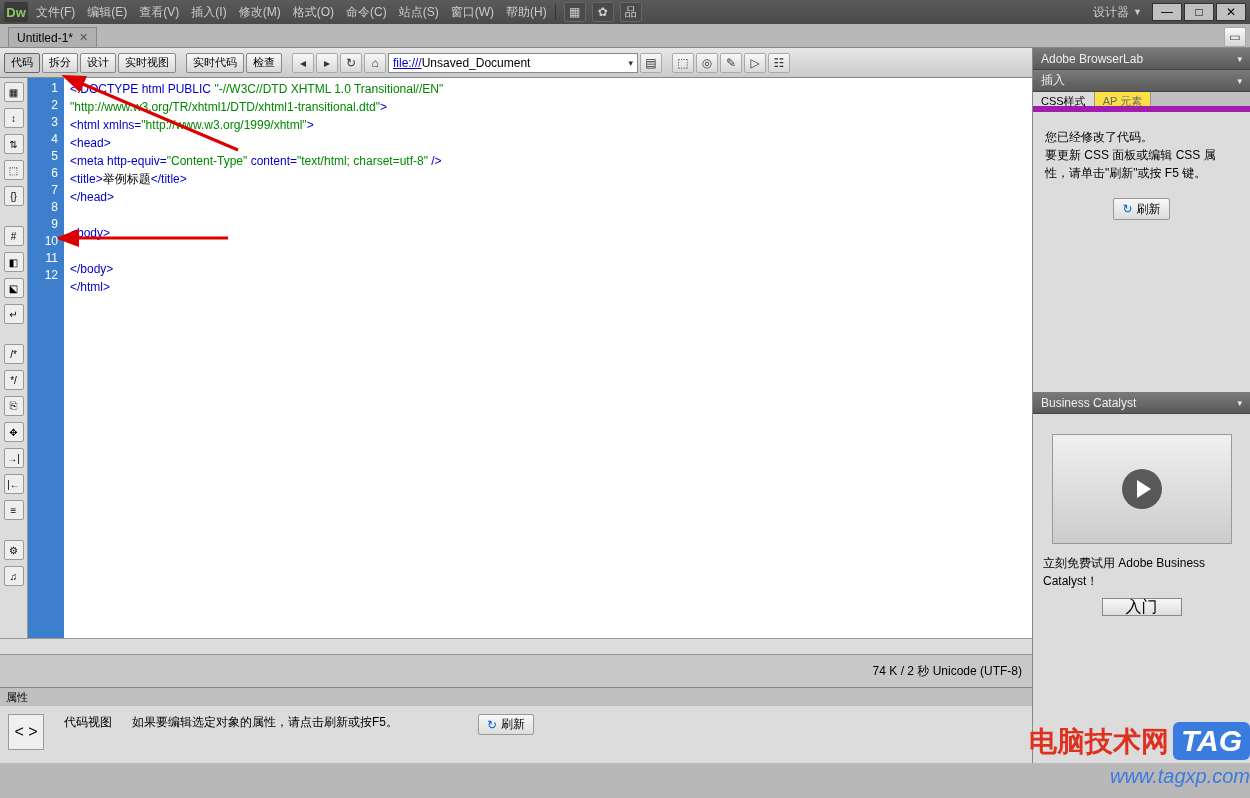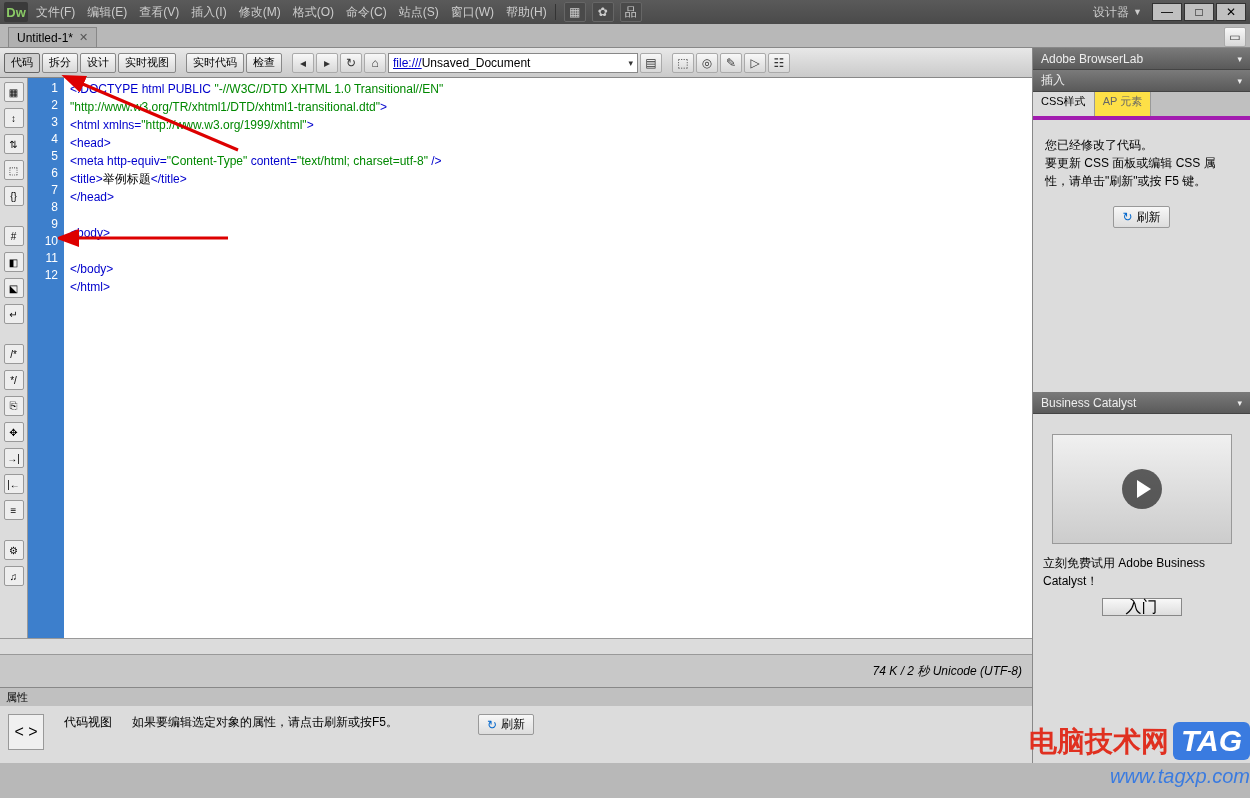--- a/index.html
+++ b/index.html
@@ -36,30 +36,30 @@
 .code { flex: 1; font-family: monospace; font-size: 13px; padding: 2px 6px; line-height: 17px; white-space: pre; }
 .code .tag { color: #0000cc; }
 .code .str { color: #008800; }
 .code .txt { color: #000000; }
 .arrow { position: absolute; pointer-events: none; }
 
 .rightpanel { width: 218px; background: #d0d0d0; border-left: 1px solid #888; display: flex; flex-direction: column; }
 .panelhdr { height: 22px; background: linear-gradient(#7a7a7a,#5a5a5a); color: #eee; padding: 4px 8px; display: flex; align-items: center; font-size: 11px; border-bottom:1px solid #444;}
 .panelhdr .arr { margin-left:auto; font-size:9px;}
 .panelbody { background: #dcdcdc; padding: 8px; font-size: 11px; flex-shrink:0;}
-.csstabs { display:flex; height:28px; margin:-8px -8px 8px -8px; background:#c0c0c0; border-bottom:4px solid #a21caf;text-align:center;}
+.csstabs { display:flex; height:20px; margin:-8px -8px 8px -8px; background:#c0c0c0; border-bottom:6px solid #a21caf;text-align:center;}
 .csstab { padding:2px 8px; background:#dcdcdc; border-right:1px solid #999; font-size:11px;}
 .csstab.dim { background:#fde047; color:#666;}
 .bcbody { background:#dcdcdc; padding:10px; font-size:11px; line-height:1.5;}
 .bcimg { width:180px; height:110px; background:linear-gradient(#f0f0f0,#ccc); margin:10px auto; border:1px solid #999; position:relative; display:flex; align-items:center; justify-content:center;}
 .playbtn { width:40px; height:40px; background:rgba(0,0,0,0.6); border-radius:50%; display:flex; align-items:center; justify-content:center;}
 .playbtn::after { content:''; border-left:14px solid #fff; border-top:9px solid transparent; border-bottom:9px solid transparent; margin-left:4px;}
 .subbtn { display:block; width:80px; height:18px; margin:8px auto; background:linear-gradient(#f8f8f8,#ddd); border:1px solid #888; text-align:center; line-height:16px; font-size:16px;}
 
-.statusbar { height: 22px; background: #c8c8c8; border-top: 1px solid #999; display:flex; align-items:center; justify-content:flex-end; padding:16px 10px; font-size:11px; font-family:monospace;font-style:italic;}
+.statusbar { height: 22px; background: #c8c8c8; border-top: 1px solid #999; display:flex; align-items:center; justify-content:flex-end; padding:16px 10px; font-size:11px; font-family:monospace;}
 .scrollh { height:16px; background:#dcdcdc; border-top:1px solid #999;}
 
 .proppanel { height: 76px; background: #dcdcdc; border-top: 1px solid #888; }
 .prophdr { height:18px; background:#c0c0c0; padding:0 6px; font-size:11px; display:flex; align-items:center;}
 .propbody { display:flex; padding:8px; gap:20px; font-size:11px;}
 .propicon { width:36px; height:36px; background:#f0f0f0; border:1px solid #999; display:flex; align-items:center; justify-content:center; font-size:16px;}
 
 .watermark { position:absolute; right:0; bottom:10px; text-align:right;}
 .watermark .wm1 { font-size:28px; font-weight:bold; color:#e03020; display:inline;}
 .watermark .tag { display:inline-block; background:#3a7be0; color:#fff; font-size:30px; font-weight:bold; padding:2px 8px; border-radius:6px; margin-left:4px; font-style:italic;}

